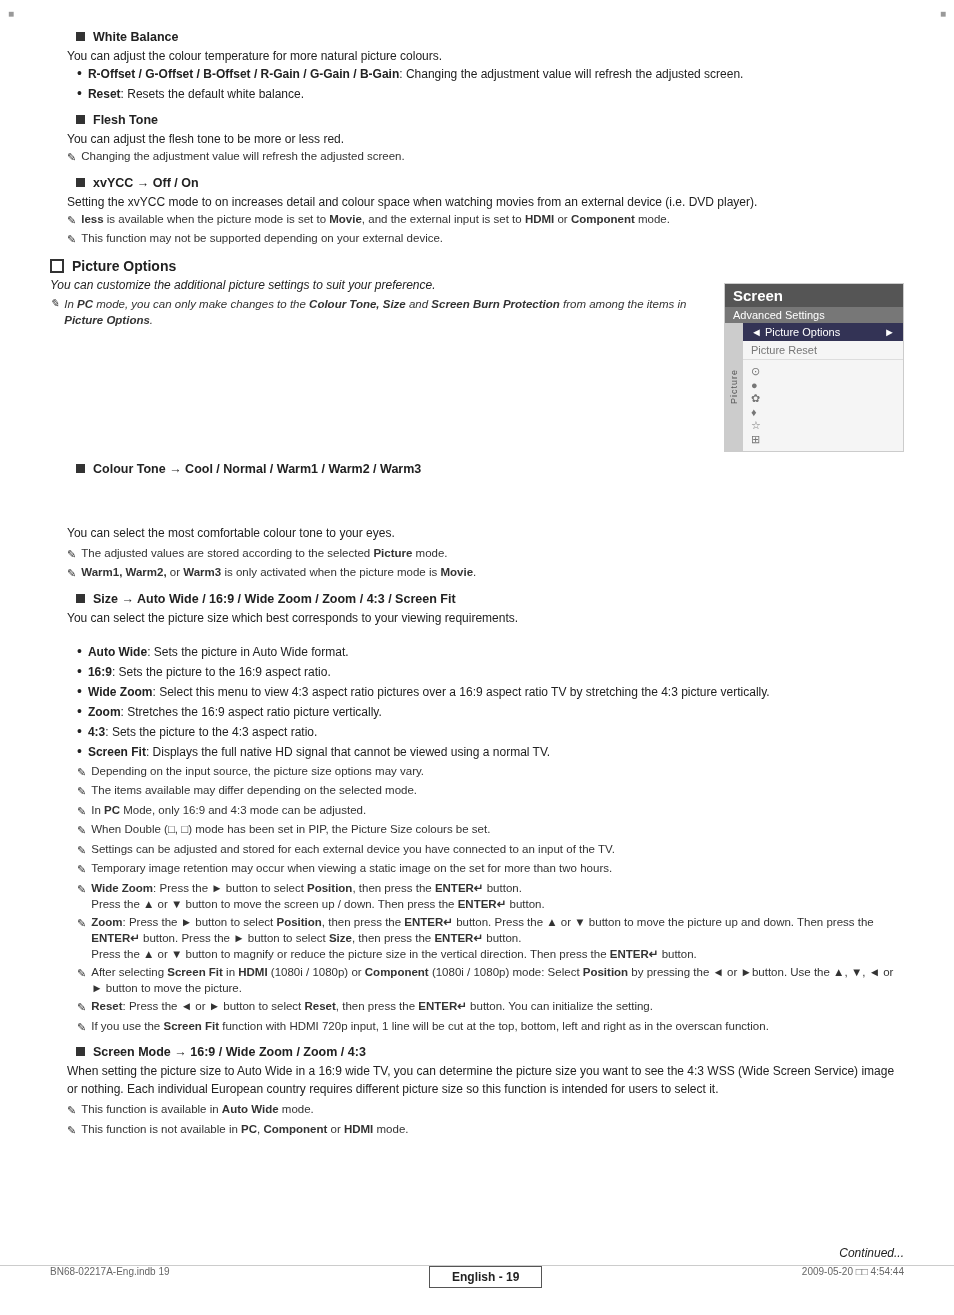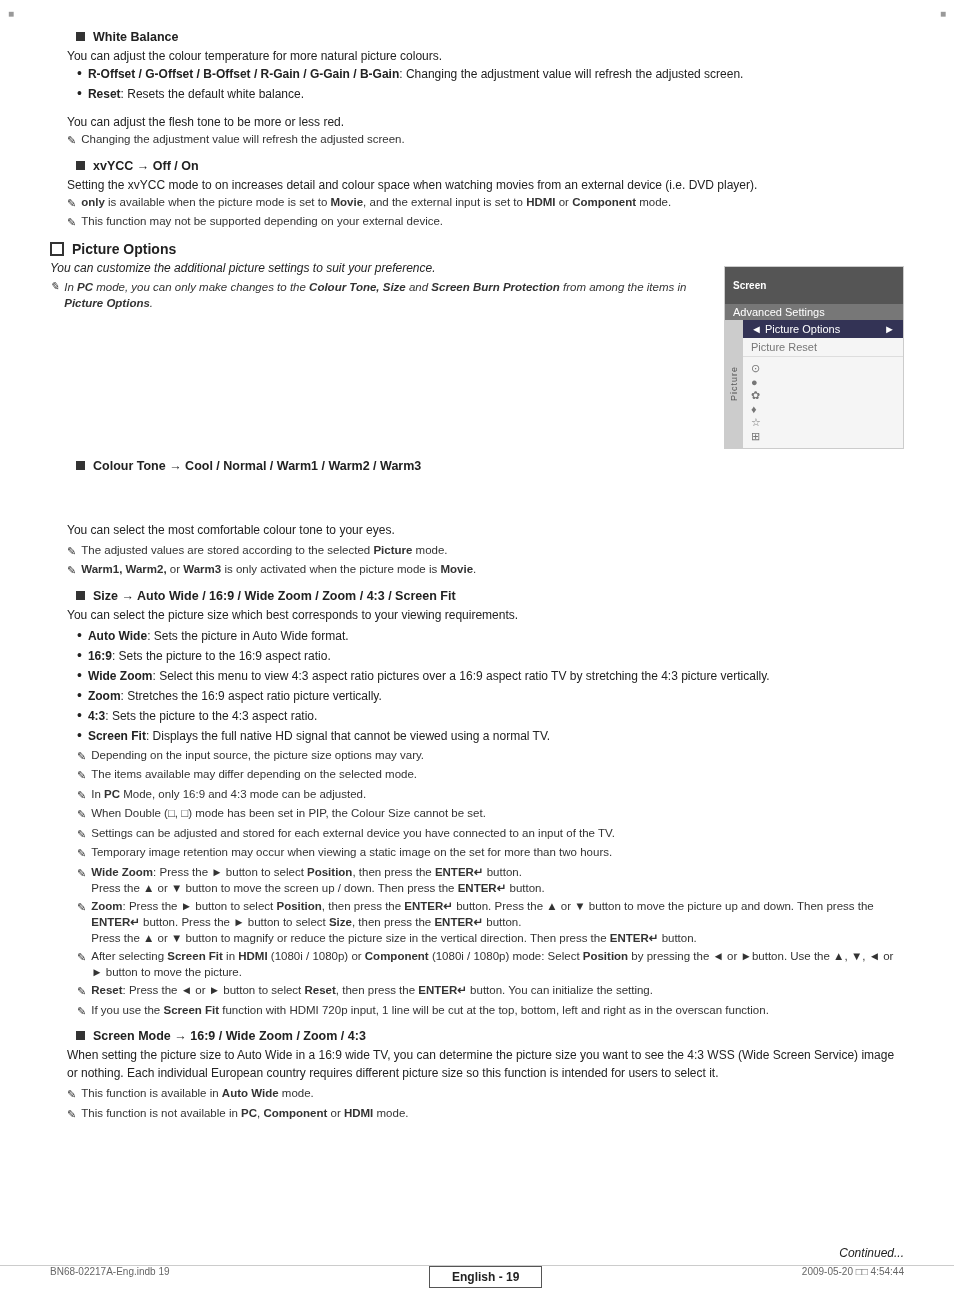--- a/index.html
+++ b/index.html
@@ -97,22 +97,22 @@
       width: 180px;
       flex-shrink: 0;
       border: 1px solid #ccc;
       font-size: 11px;
       background: #f5f5f5;
       margin-top: 5px;
     }
     .screen-menu-title {
       background: #555;
       color: #fff;
-      padding: 13px 8px;
-      font-size: 10px;
+      padding: 3px 8px;
+      font-size: 15px;
       font-weight: bold;
     }
     .screen-menu-subtitle {
       background: #777;
       color: #fff;
       padding: 2px 8px;
       font-size: 11px;
     }
     .screen-menu-item {
       padding: 3px 8px;
@@ -211,40 +211,44 @@
         <span><b>R-Offset / G-Offset / B-Offset / R-Gain / G-Gain / B-Gain</b>: Changing the adjustment value will refresh the adjusted screen.</span>
       </div>
       <div class="bullet-item">
         <span class="dot-bullet">•</span>
         <span><b>Reset</b>: Resets the default white balance.</span>
       </div>
     </div>
   </div>
 
   <div class="section">
+    <div class="section-header">
+      <span class="square-bullet"></span>
+      <span class="section-title">Flesh Tone</span>
+    </div>
     <div class="section-body">
       <p>You can adjust the flesh tone to be more or less red.</p>
       <div class="note-item">
         <span class="note-icon">✎</span>
         <span class="note-text">Changing the adjustment value will refresh the adjusted screen.</span>
       </div>
     </div>
   </div>
 
 
   <div class="section">
     <div class="section-header">
       <span class="square-bullet"></span>
       <span class="section-title">xvYCC → Off / On</span>
     </div>
     <div class="section-body">
       <p>Setting the xvYCC mode to on increases detail and colour space when watching movies from an external device (i.e. DVD player).</p>
       <div class="note-item">
         <span class="note-icon">✎</span>
-        <span class="note-text"><b>only</b> is available when the picture mode is set to <b>Movie</b>, and the external input is set to <b>HDMI</b> or <b>Component</b> mode.</span>
+        <span class="note-text"><b>less</b> is available when the picture mode is set to <b>Movie</b>, and the external input is set to <b>HDMI</b> or <b>Component</b> mode.</span>
       </div>
       <div class="note-item">
         <span class="note-icon">✎</span>
         <span class="note-text">This function may not be supported depending on your external device.</span>
       </div>
     </div>
   </div>
 
   <div class="section" style="margin-bottom:10px;">
     <div class="checkbox-header">
@@ -318,21 +322,21 @@
       </div>
     </div>
   </div>
 
   <div class="section">
     <div class="section-header">
       <span class="square-bullet"></span>
       <span class="section-title">Size → Auto Wide / 16:9 / Wide Zoom / Zoom / 4:3 / Screen Fit</span>
     </div>
     <div class="section-body">
-      <p style="margin-bottom:3px;">You can select the picture size which best corresponds to your viewing requirements.</p>
+      <p style="margin-bottom:16px;">You can select the picture size which best corresponds to your viewing requirements.</p>
       <div class="bullet-item">
         <span class="dot-bullet">•</span>
         <span><b>Auto Wide</b>: Sets the picture in Auto Wide format.</span>
       </div>
       <div class="bullet-item">
         <span class="dot-bullet">•</span>
         <span><b>16:9</b>: Sets the picture to the 16:9 aspect ratio.</span>
       </div>
       <div class="bullet-item">
         <span class="dot-bullet">•</span>
@@ -358,21 +362,21 @@
       <div class="note-item" style="margin-left:10px;">
         <span class="note-icon">✎</span>
         <span class="note-text">The items available may differ depending on the selected mode.</span>
       </div>
       <div class="note-item" style="margin-left:10px;">
         <span class="note-icon">✎</span>
         <span class="note-text">In <b>PC</b> Mode, only 16:9 and 4:3 mode can be adjusted.</span>
       </div>
       <div class="note-item" style="margin-left:10px;">
         <span class="note-icon">✎</span>
-        <span class="note-text">When Double (□, □) mode has been set in PIP, the Colour Size cannot be set.</span>
+        <span class="note-text">When Double (□, □) mode has been set in PIP, the Picture Size colours be set.</span>
       </div>
       <div class="note-item" style="margin-left:10px;">
         <span class="note-icon">✎</span>
         <span class="note-text">Settings can be adjusted and stored for each external device you have connected to an input of the TV.</span>
       </div>
       <div class="note-item" style="margin-left:10px;">
         <span class="note-icon">✎</span>
         <span class="note-text">Temporary image retention may occur when viewing a static image on the set for more than two hours.</span>
       </div>
       <div class="note-item" style="margin-left:10px;">

